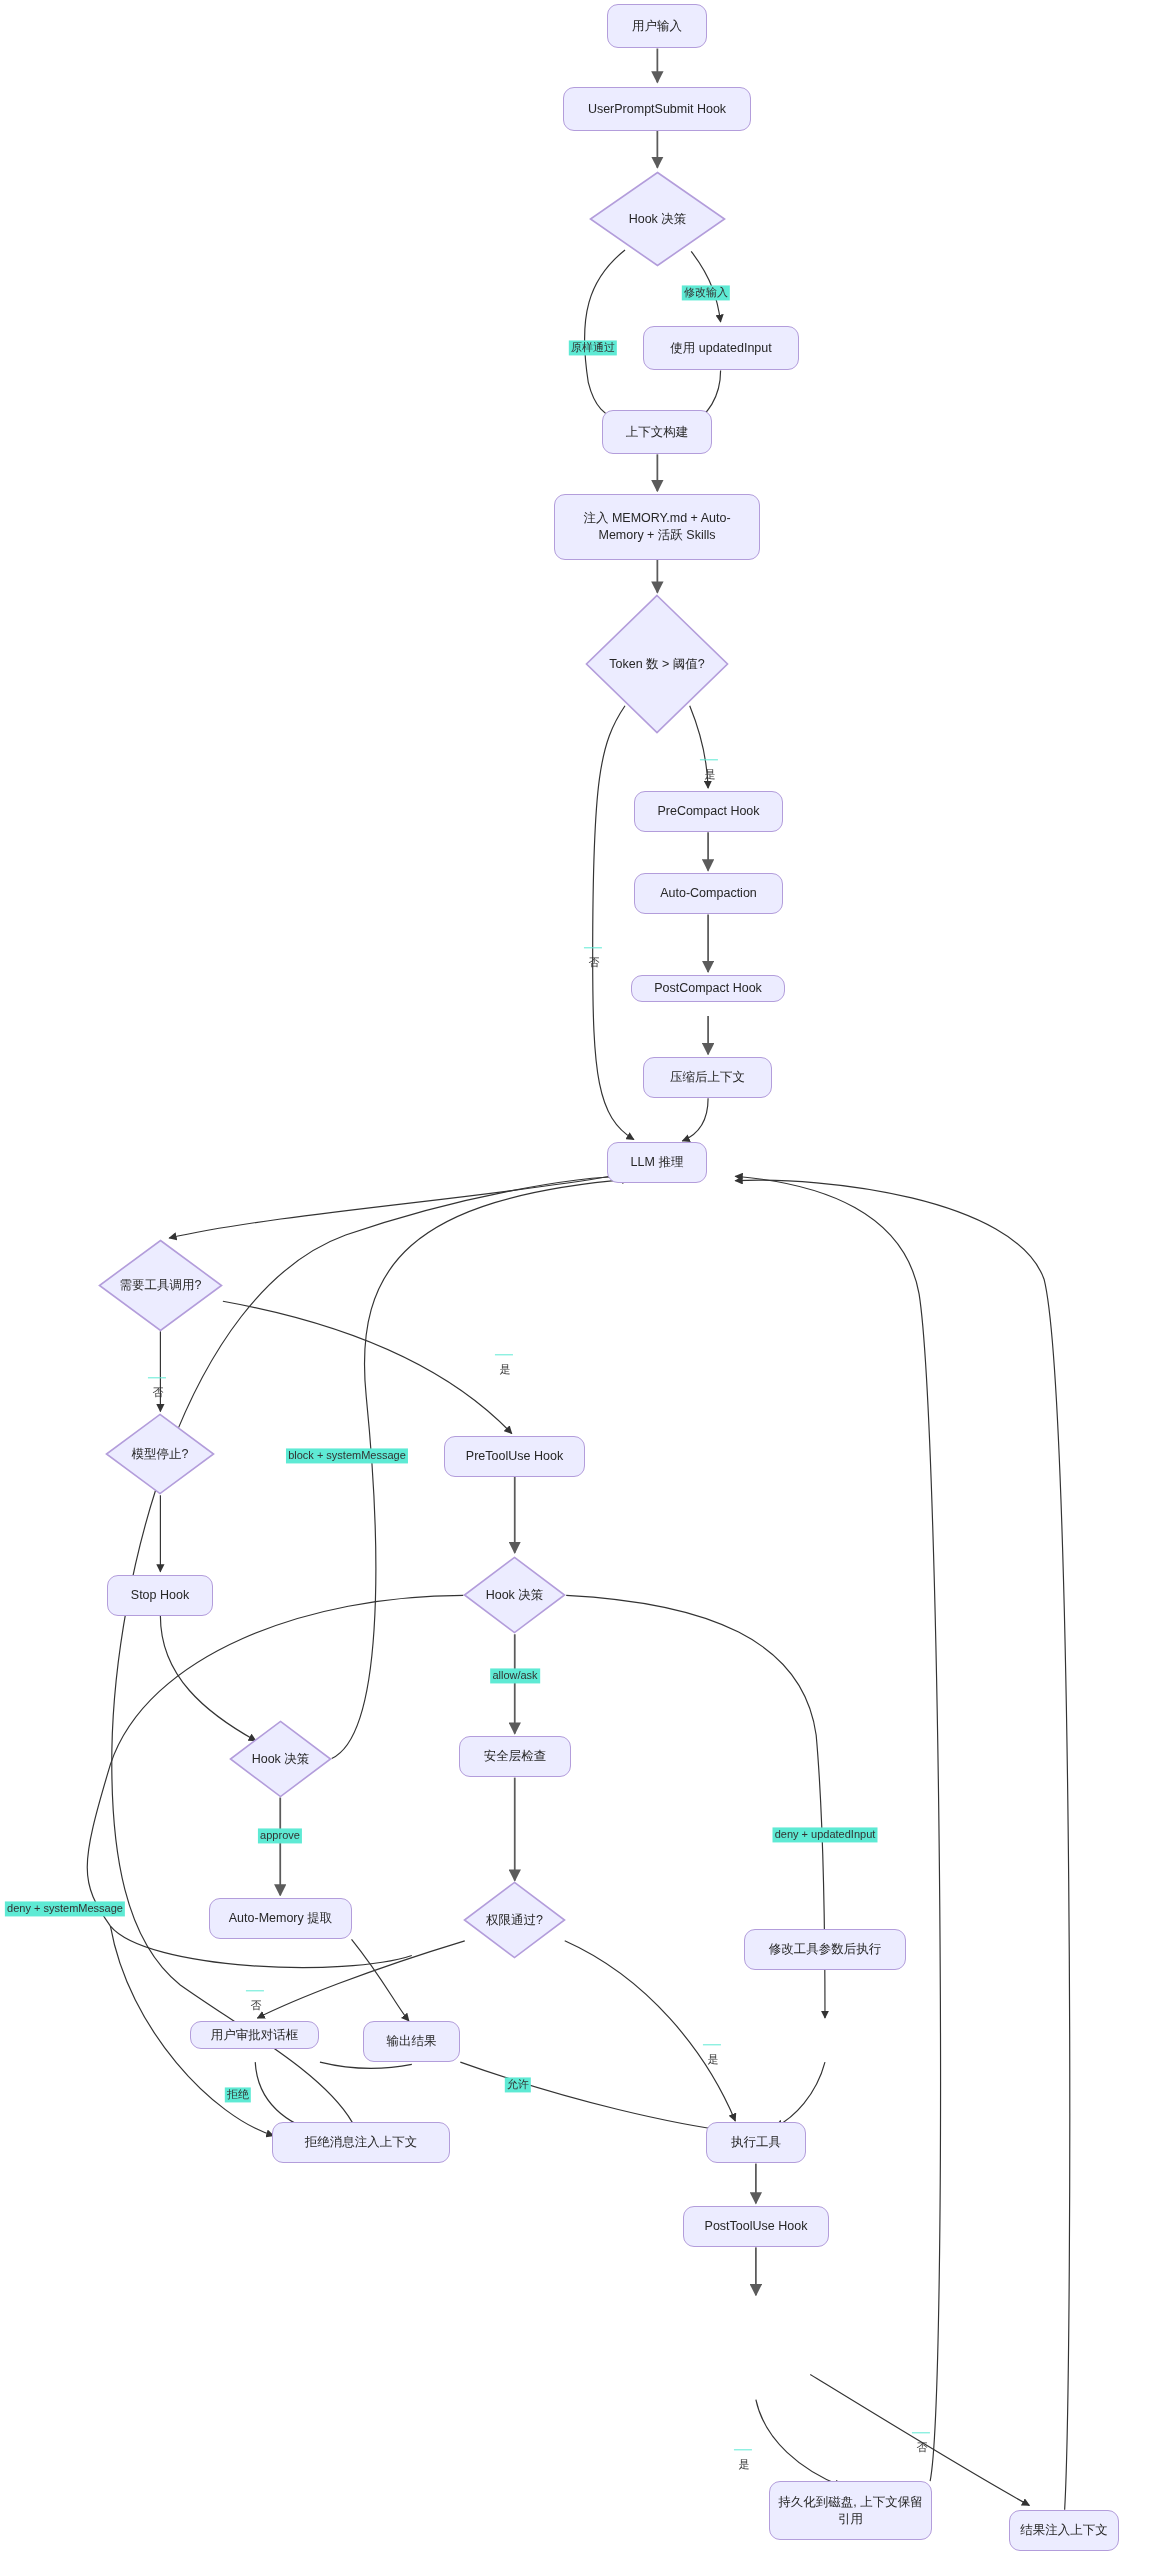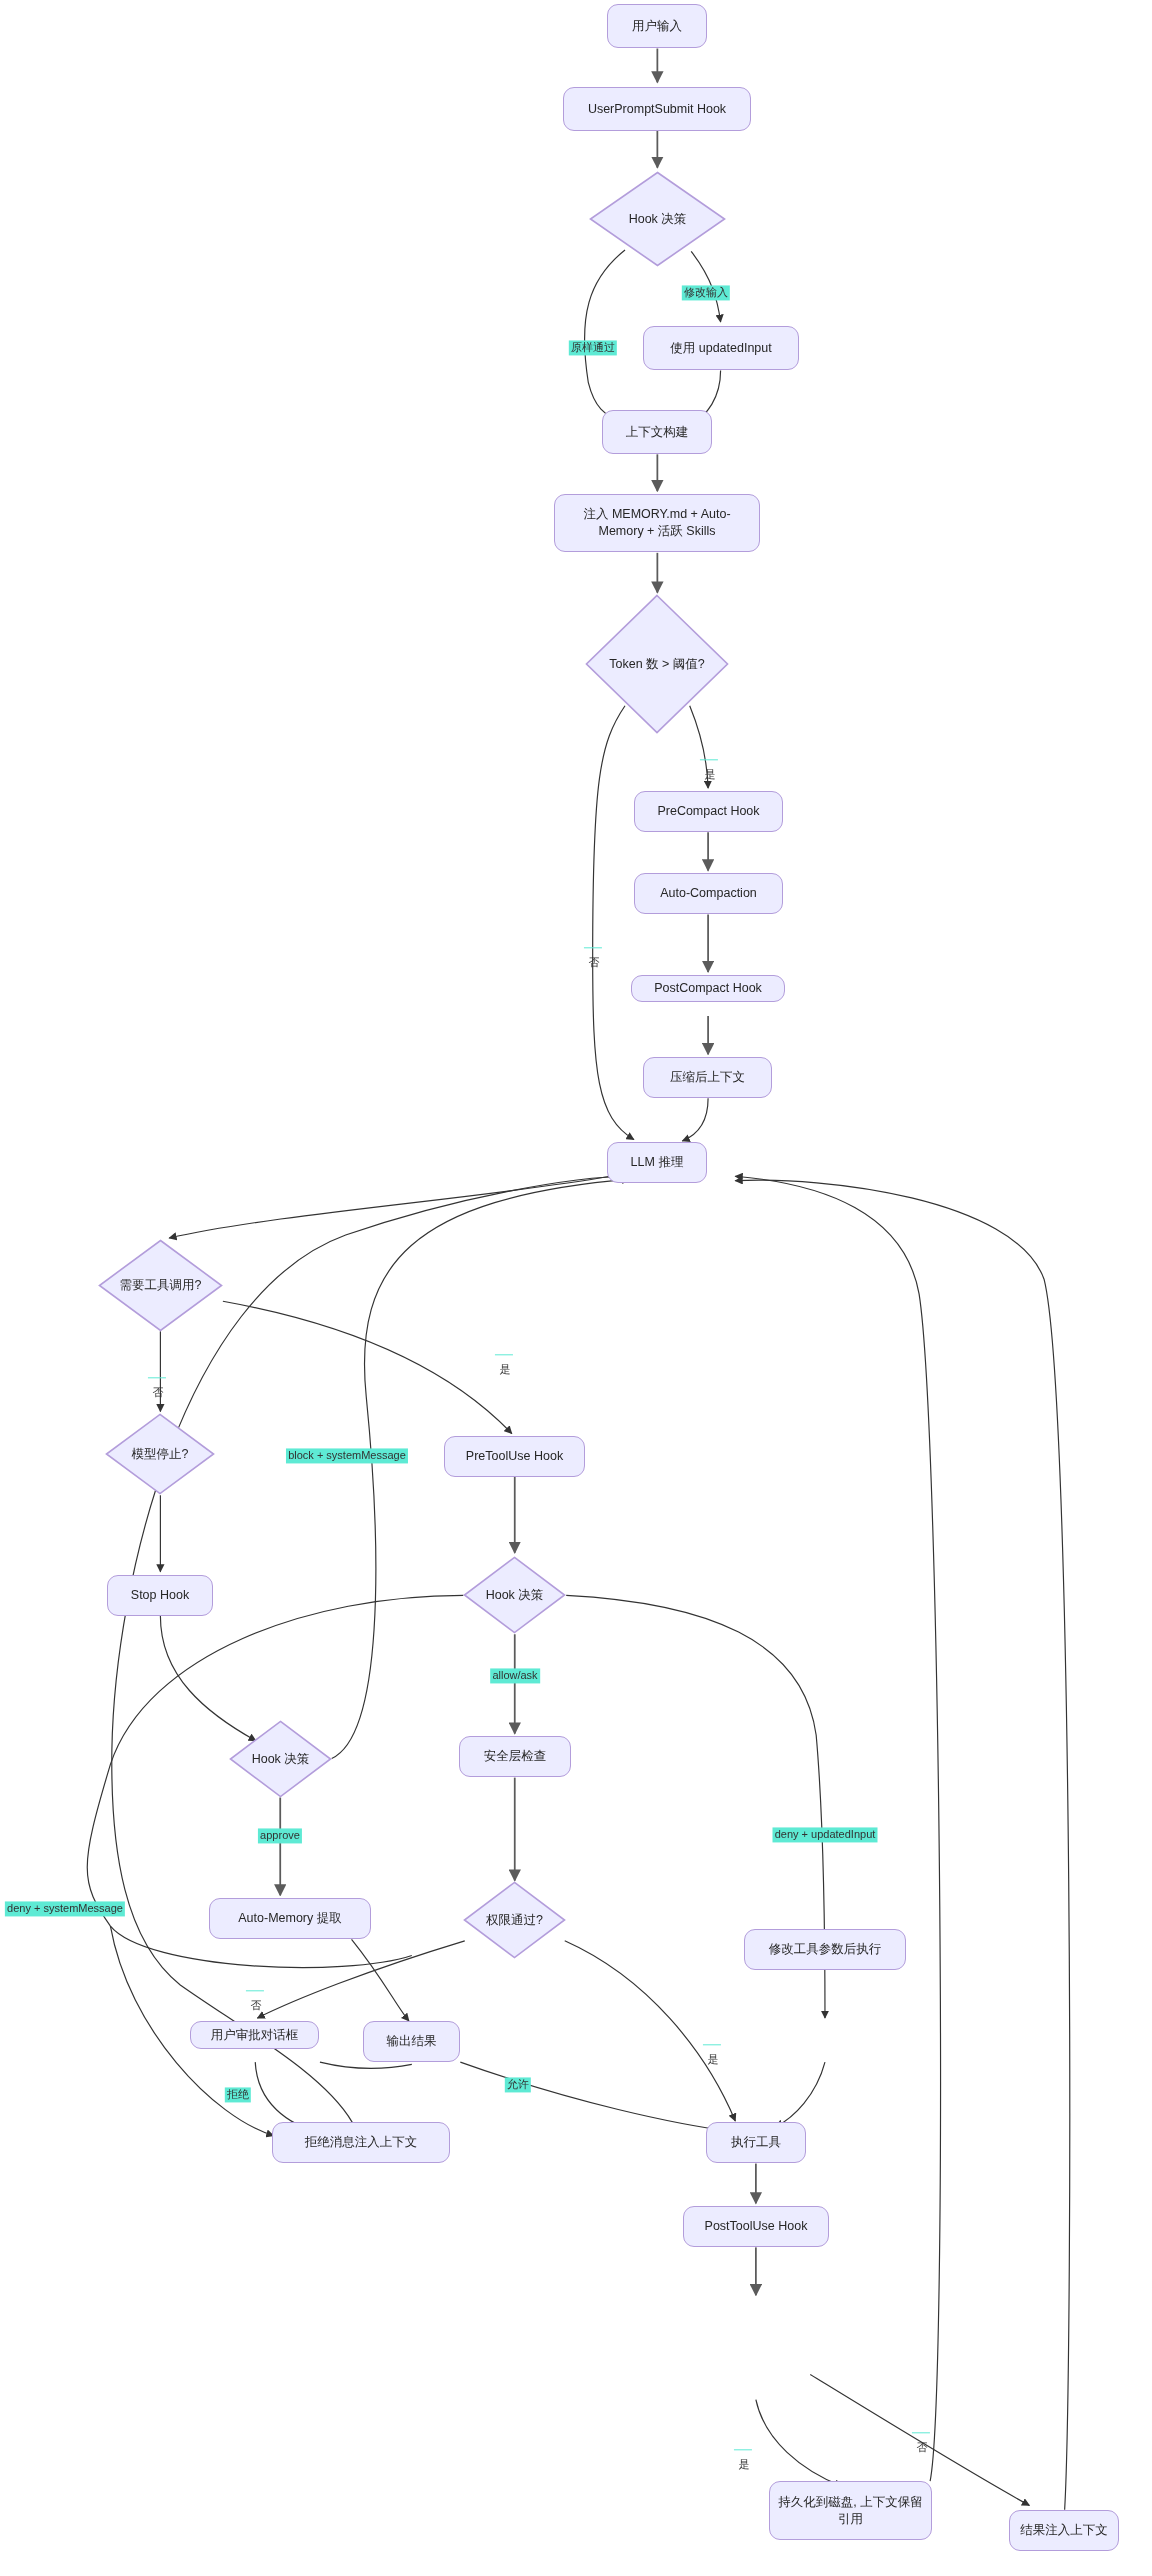--- a/index.html
+++ b/index.html
@@ -136,21 +136,21 @@
   </div>
 
   <div class="node rect" style="left:643px;top:326px;width:156px;height:44px;">
       <span>使用 updatedInput</span>
     </div>
 
   <div class="node rect" style="left:602px;top:410px;width:110px;height:44px;">
       <span>上下文构建</span>
     </div>
 
-  <div class="node rect" style="left:554px;top:494px;width:206px;height:58px;text-align:center;">
+  <div class="node rect" style="left:554px;top:494px;width:206px;height:66px;text-align:center;">
       <span>注入 MEMORY.md + Auto-Memory + 活跃 Skills</span>
     </div>
 
   <div class="node diamond" style="left:585px;top:594px;width:144px;height:140px;">
     <svg class="dshape" viewBox="0 0 196 190" preserveAspectRatio="none">
         <polygon points="98,2 194,95 98,188 2,95" fill="#ececff" stroke="#b39ddb" stroke-width="2.2"></polygon>
       </svg>
     <span class="dlabel">Token 数 &gt; 阈值?</span>
   </div>
 
@@ -207,21 +207,21 @@
     <svg class="dshape" viewBox="0 0 140 106" preserveAspectRatio="none">
         <polygon points="70,2 138,53 70,104 2,53" fill="#ececff" stroke="#b39ddb" stroke-width="2.2"></polygon>
       </svg>
     <span class="dlabel">Hook 决策</span>
   </div>
 
   <div class="node rect" style="left:459px;top:1736px;width:112px;height:41px;">
       <span>安全层检查</span>
     </div>
 
-  <div class="node rect" style="left:209px;top:1898px;width:162px;height:41px;">
+  <div class="node rect" style="left:209px;top:1898px;width:143px;height:41px;">
       <span>Auto-Memory 提取</span>
     </div>
 
   <div class="node diamond" style="left:463px;top:1881px;width:103px;height:78px;">
     <svg class="dshape" viewBox="0 0 140 106" preserveAspectRatio="none">
         <polygon points="70,2 138,53 70,104 2,53" fill="#ececff" stroke="#b39ddb" stroke-width="2.2"></polygon>
       </svg>
     <span class="dlabel">权限通过?</span>
   </div>
 

